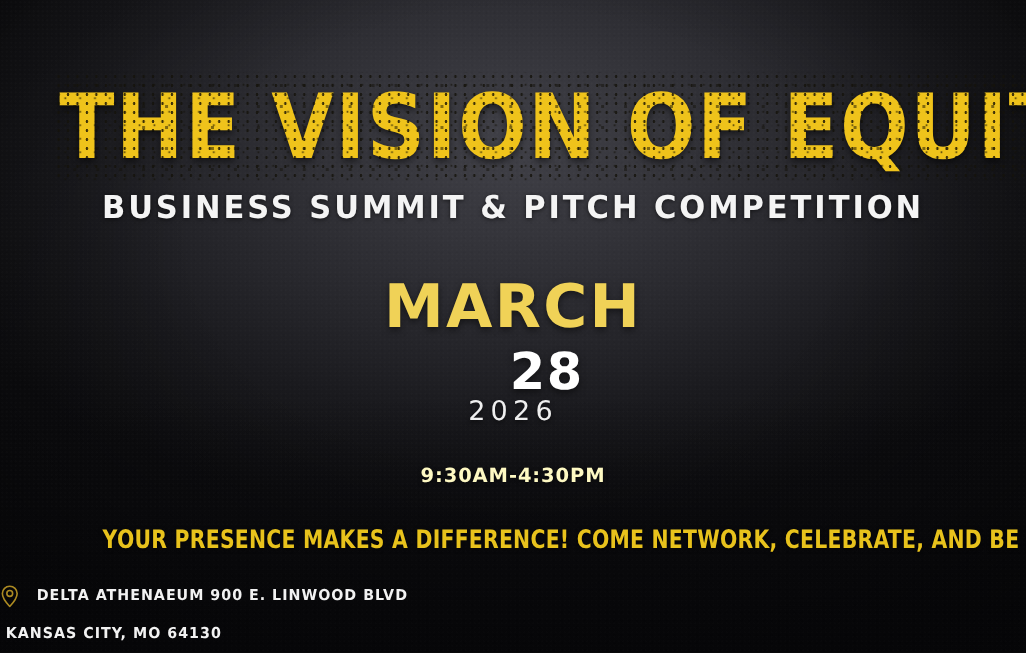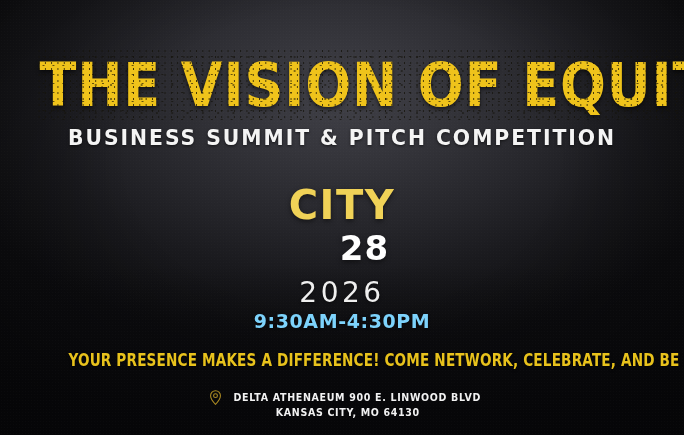--- a/index.html
+++ b/index.html
@@ -142,38 +142,38 @@
     font-family: "DejaVu Sans", sans-serif;
     font-weight: bold;
     font-size: 34px;
     letter-spacing: 1px;
     color: #FFFFFF;
     text-shadow: 0 2px 5px rgba(0,0,0,0.5);
     margin-left: 45px;
   }
   .year {
     position: absolute;
-    top: 276px;
+    top: 264px;
     left: 0; right: 0;
     font-family: "DejaVu Sans", sans-serif;
     font-weight: normal;
-    font-size: 28px;
+    font-size: 18px;
     letter-spacing: 3.5px;
     color: #EFEFEF;
     text-shadow: 0 1px 3px rgba(0,0,0,0.5);
   }
   .time {
     position: absolute;
     top: 310px;
     left: 0; right: 0;
     font-family: "DejaVu Sans", sans-serif;
     font-weight: bold;
-    font-size: 19px;
+    font-size: 13px;
     letter-spacing: 0.6px;
-    color: #7dd3fc;
+    color: #fef9c3;
     text-shadow: 0 1px 3px rgba(0,0,0,0.5);
   }
 
   
   .tagline {
     position: absolute;
     top: 350px;
     left: 0; right: 0;
     font-family: "DejaVu Sans", sans-serif;
     font-weight: bold;
@@ -185,23 +185,22 @@
     text-shadow: 0 1px 3px rgba(0,0,0,0.65);
   }
 
   
   .venue {
     position: absolute;
     top: 390px;
     left: 0; right: 0;
     display: flex;
     flex-direction: column;
-    align-items: center;
-    gap: 2px;
-    margin-left: 12px;
+    align-items: flex-start;
+    gap: 12px;
   }
   .venue-line1 {
     display: flex;
     align-items: center;
     justify-content: center;
     gap: 5px;
   }
   .pin-icon {
     display: inline-flex;
     width: 13px;
@@ -231,21 +230,21 @@
   <div class="bg-noise"></div>
 
   <div class="content">
 
     <div class="title-wrap">
       <div class="title">THE VISION OF EQUITY</div>
     </div>
 
     <div class="subtitle">BUSINESS SUMMIT &amp; PITCH COMPETITION</div>
 
-    <div class="month">CITY</div>
+    <div class="month">MARCH</div>
 
     <div class="day">28</div>
 
     <div class="year">2026</div>
 
     <div class="time">9:30AM-4:30PM</div>
 
     <div class="tagline">YOUR PRESENCE MAKES A DIFFERENCE! COME NETWORK, CELEBRATE, AND BE PART OF THE GROWTH!</div>
 
     <div class="venue">

